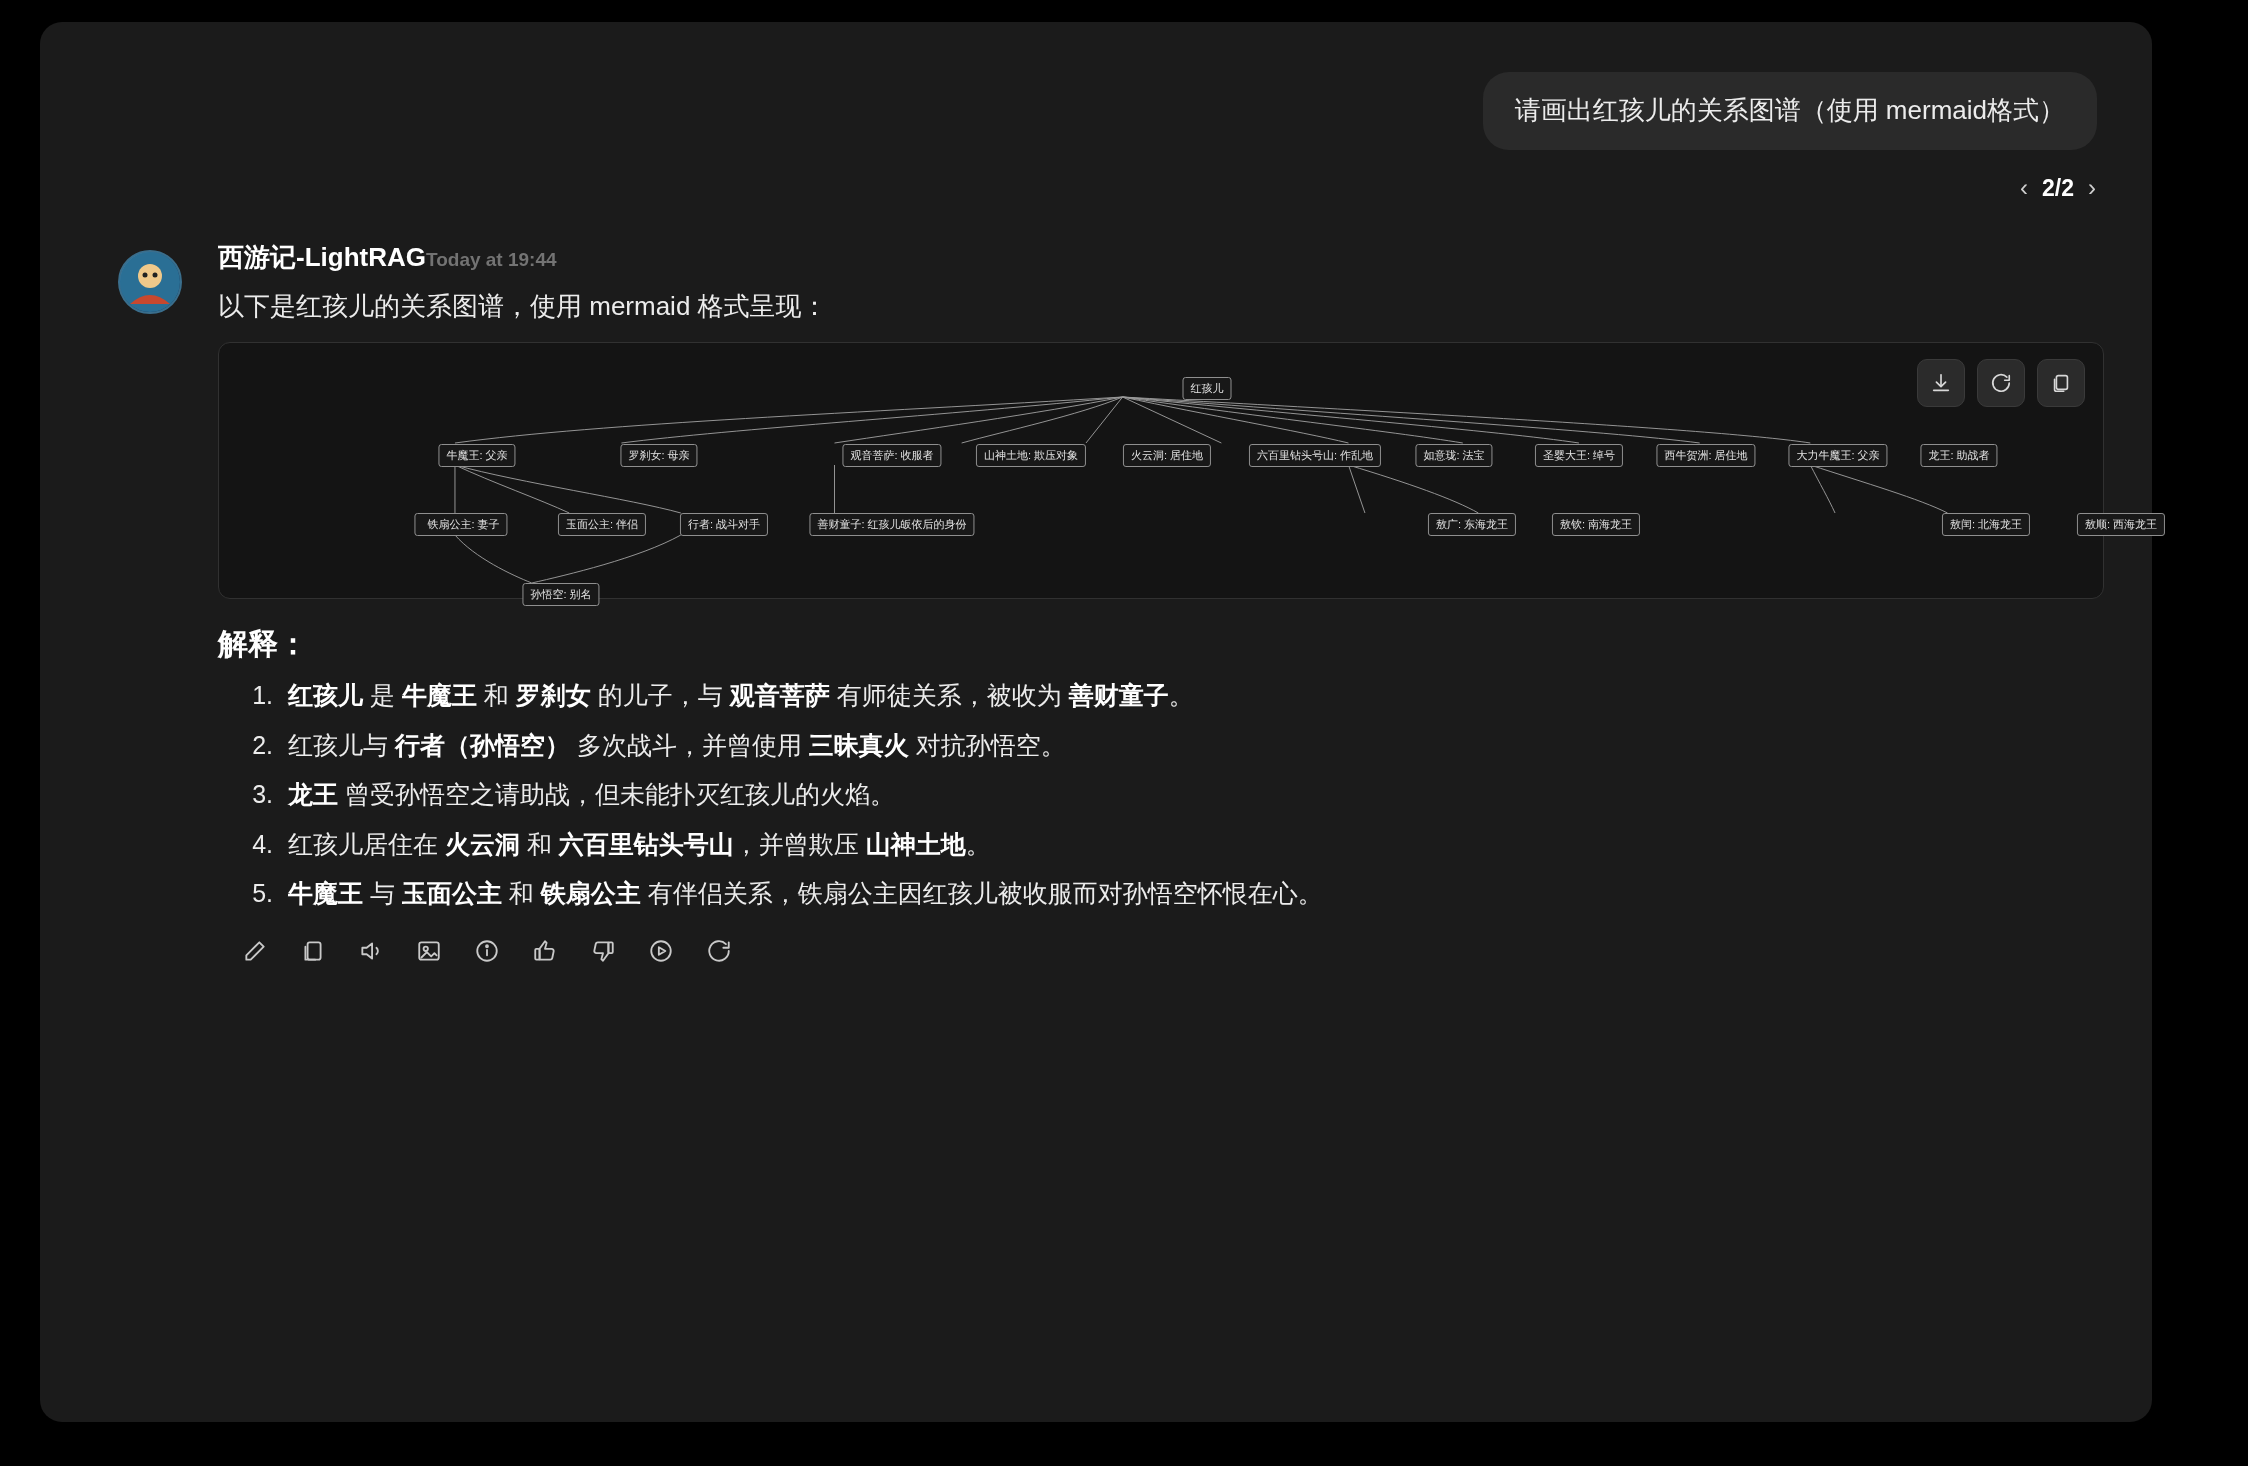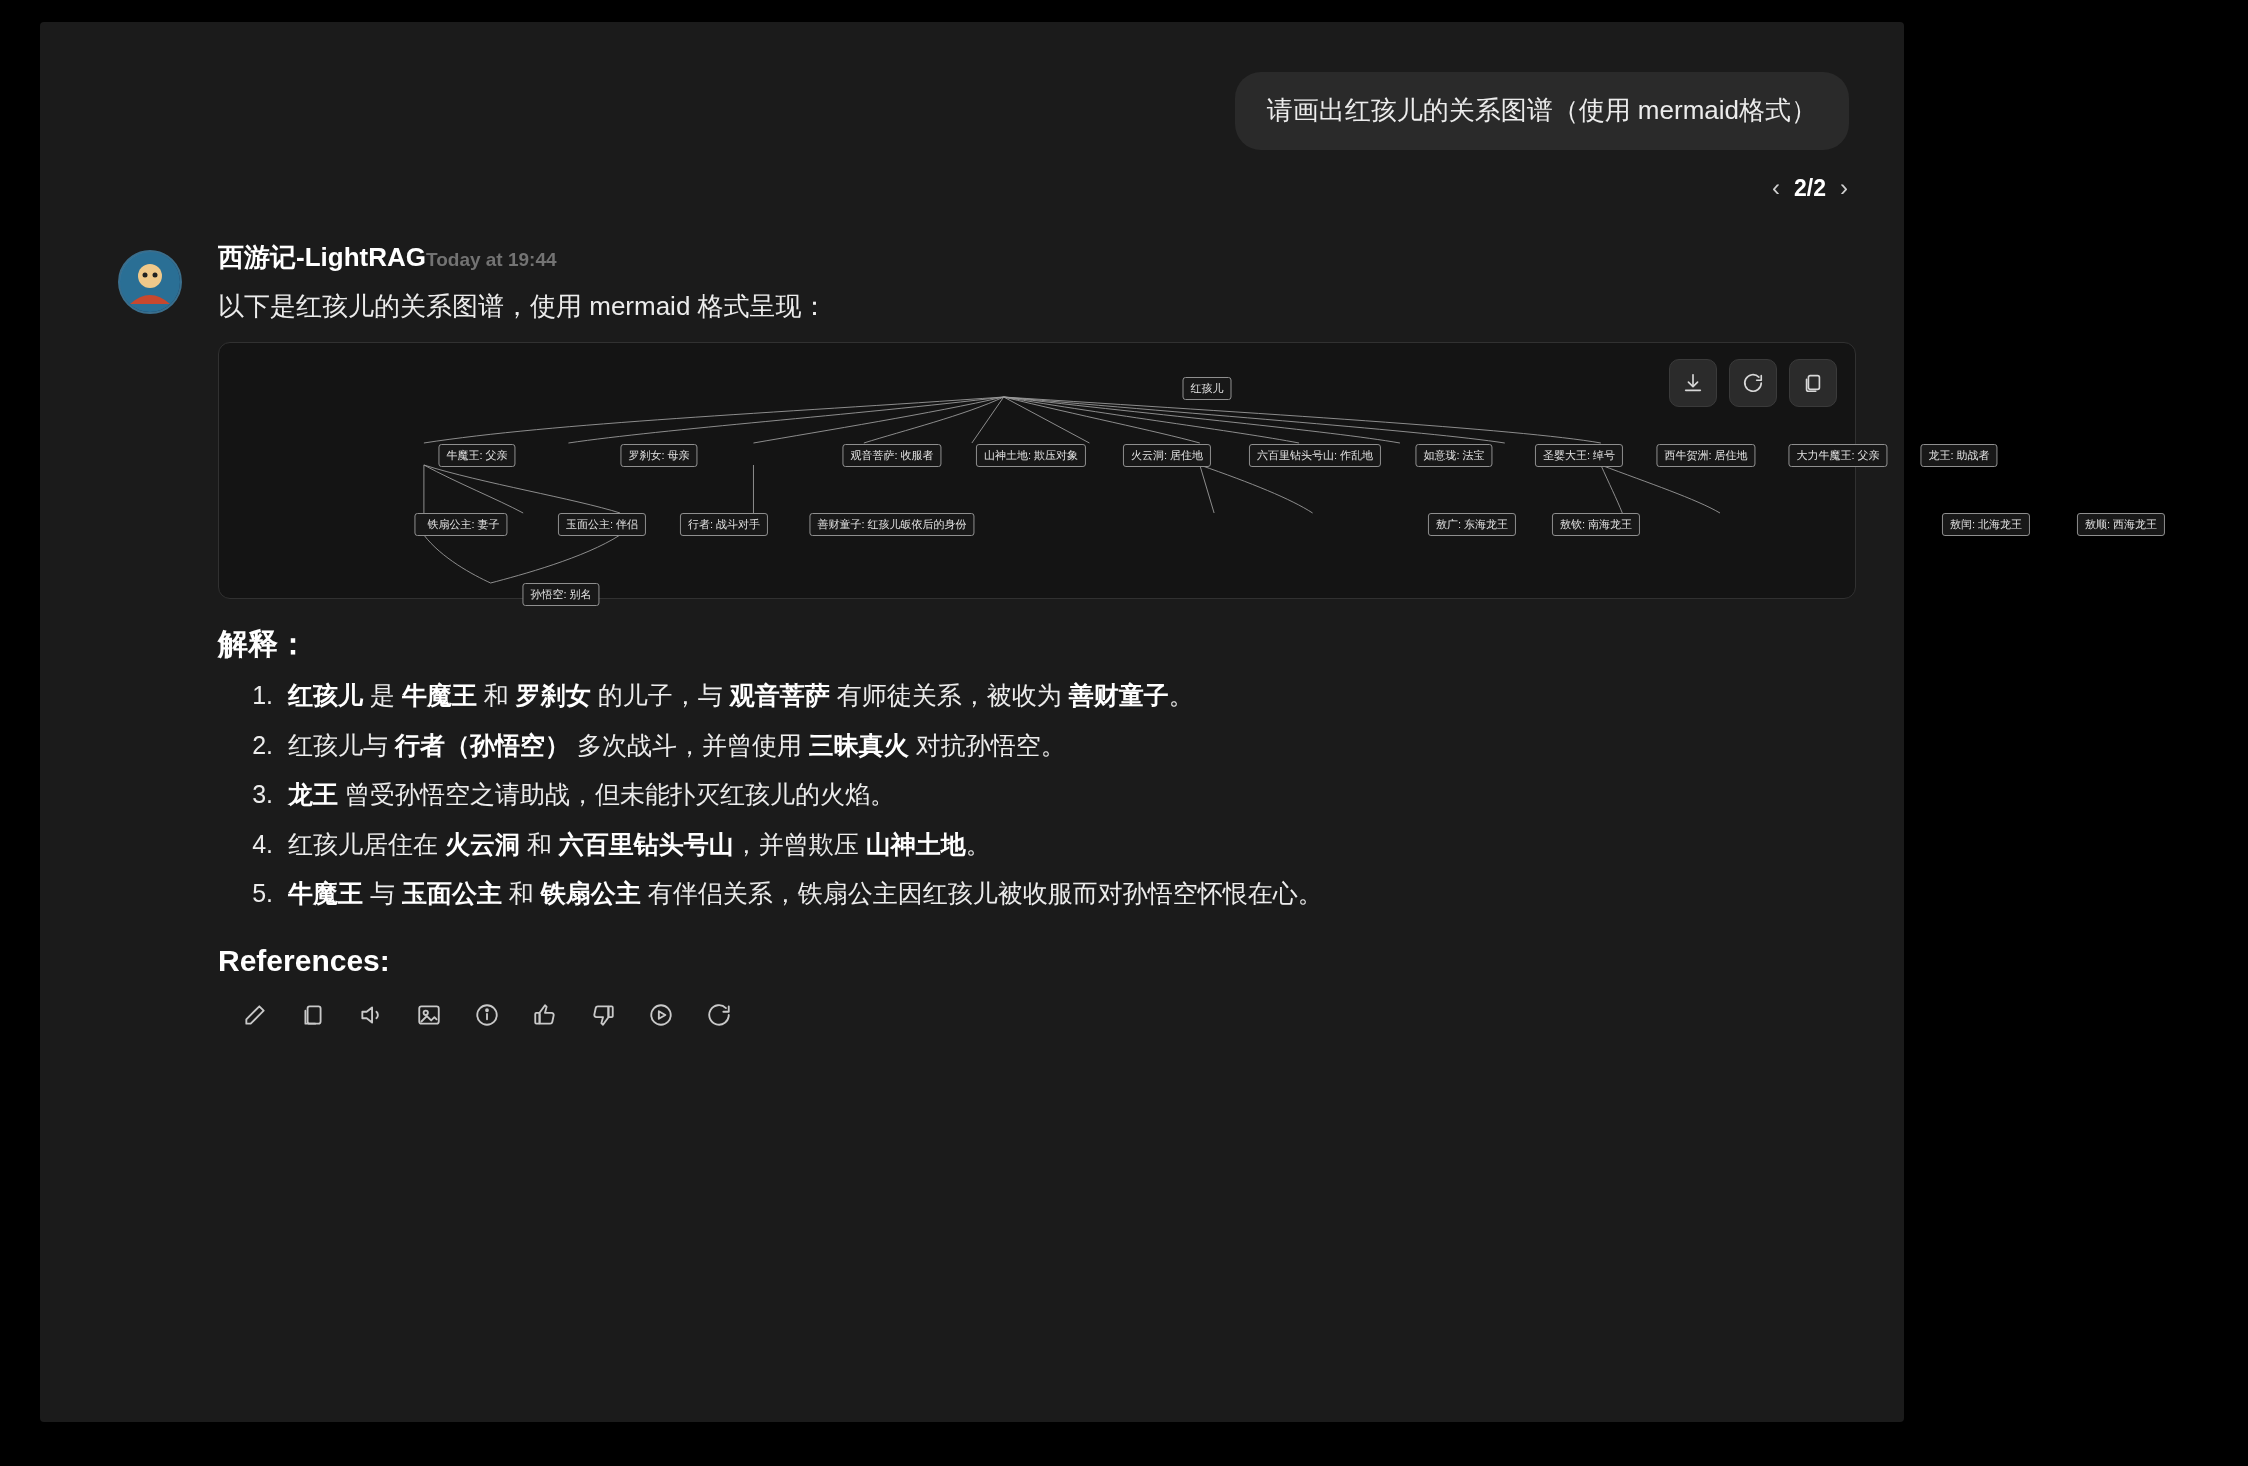--- a/index.html
+++ b/index.html
@@ -10,24 +10,24 @@
   }
   body {
     width: 2248px;
     height: 1466px;
     overflow: hidden;
   }
   .app-window {
     position: absolute;
     left: 40px;
     top: 22px;
-    width: 1864px;
+    width: 2112px;
     height: 1400px;
     background: #1b1b1b;
-    border-radius: 4px;
+    border-radius: 22px;
   }
   
   .user-row {
     position: absolute;
     right: 55px;
     top: 50px;
     display: flex;
     justify-content: flex-end;
   }
   .user-bubble {
@@ -306,21 +306,20 @@
 
       <div class="section-title">解释：</div>
       <ol class="explain">
         <li><b>红孩儿</b> 是 <b>牛魔王</b> 和 <b>罗刹女</b> 的儿子，与 <b>观音菩萨</b> 有师徒关系，被收为 <b>善财童子</b>。</li>
         <li>红孩儿与 <b>行者（孙悟空）</b> 多次战斗，并曾使用 <b>三昧真火</b> 对抗孙悟空。</li>
         <li><b>龙王</b> 曾受孙悟空之请助战，但未能扑灭红孩儿的火焰。</li>
         <li>红孩儿居住在 <b>火云洞</b> 和 <b>六百里钻头号山</b>，并曾欺压 <b>山神土地</b>。</li>
         <li><b>牛魔王</b> 与 <b>玉面公主</b> 和 <b>铁扇公主</b> 有伴侣关系，铁扇公主因红孩儿被收服而对孙悟空怀恨在心。</li>
       </ol>
 
-      <div class="refs-title">References:</div>
 
       <div class="actions">
         <span class="action-icon">
           <svg width="26" height="26" viewBox="0 0 24 24" fill="none" stroke="#c9c9c9" stroke-width="1.7" stroke-linecap="round" stroke-linejoin="round">
               <path d="M4 20h4L20 8l-4-4L4 16z"></path>
             </svg>
         </span>
         <span class="action-icon">
           <svg width="26" height="26" viewBox="0 0 24 24" fill="none" stroke="#c9c9c9" stroke-width="1.7" stroke-linecap="round" stroke-linejoin="round">
               <rect x="7" y="4" width="12" height="16" rx="2"></rect>

